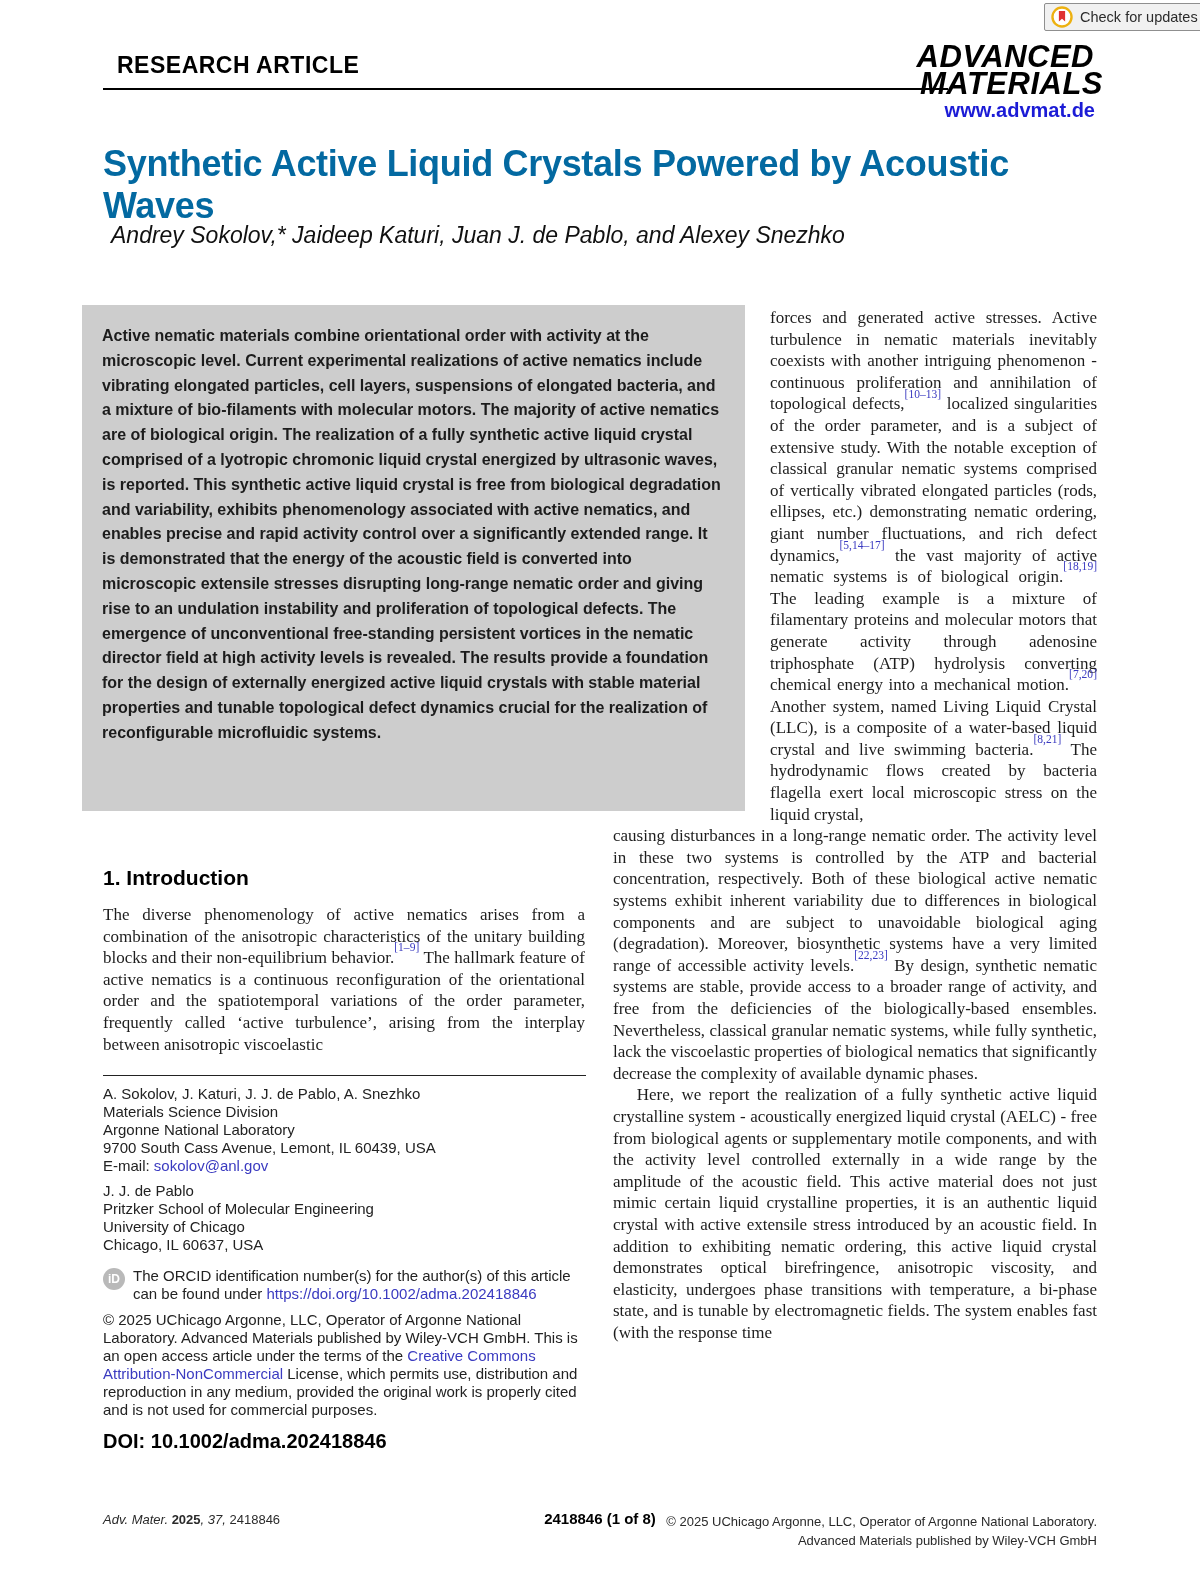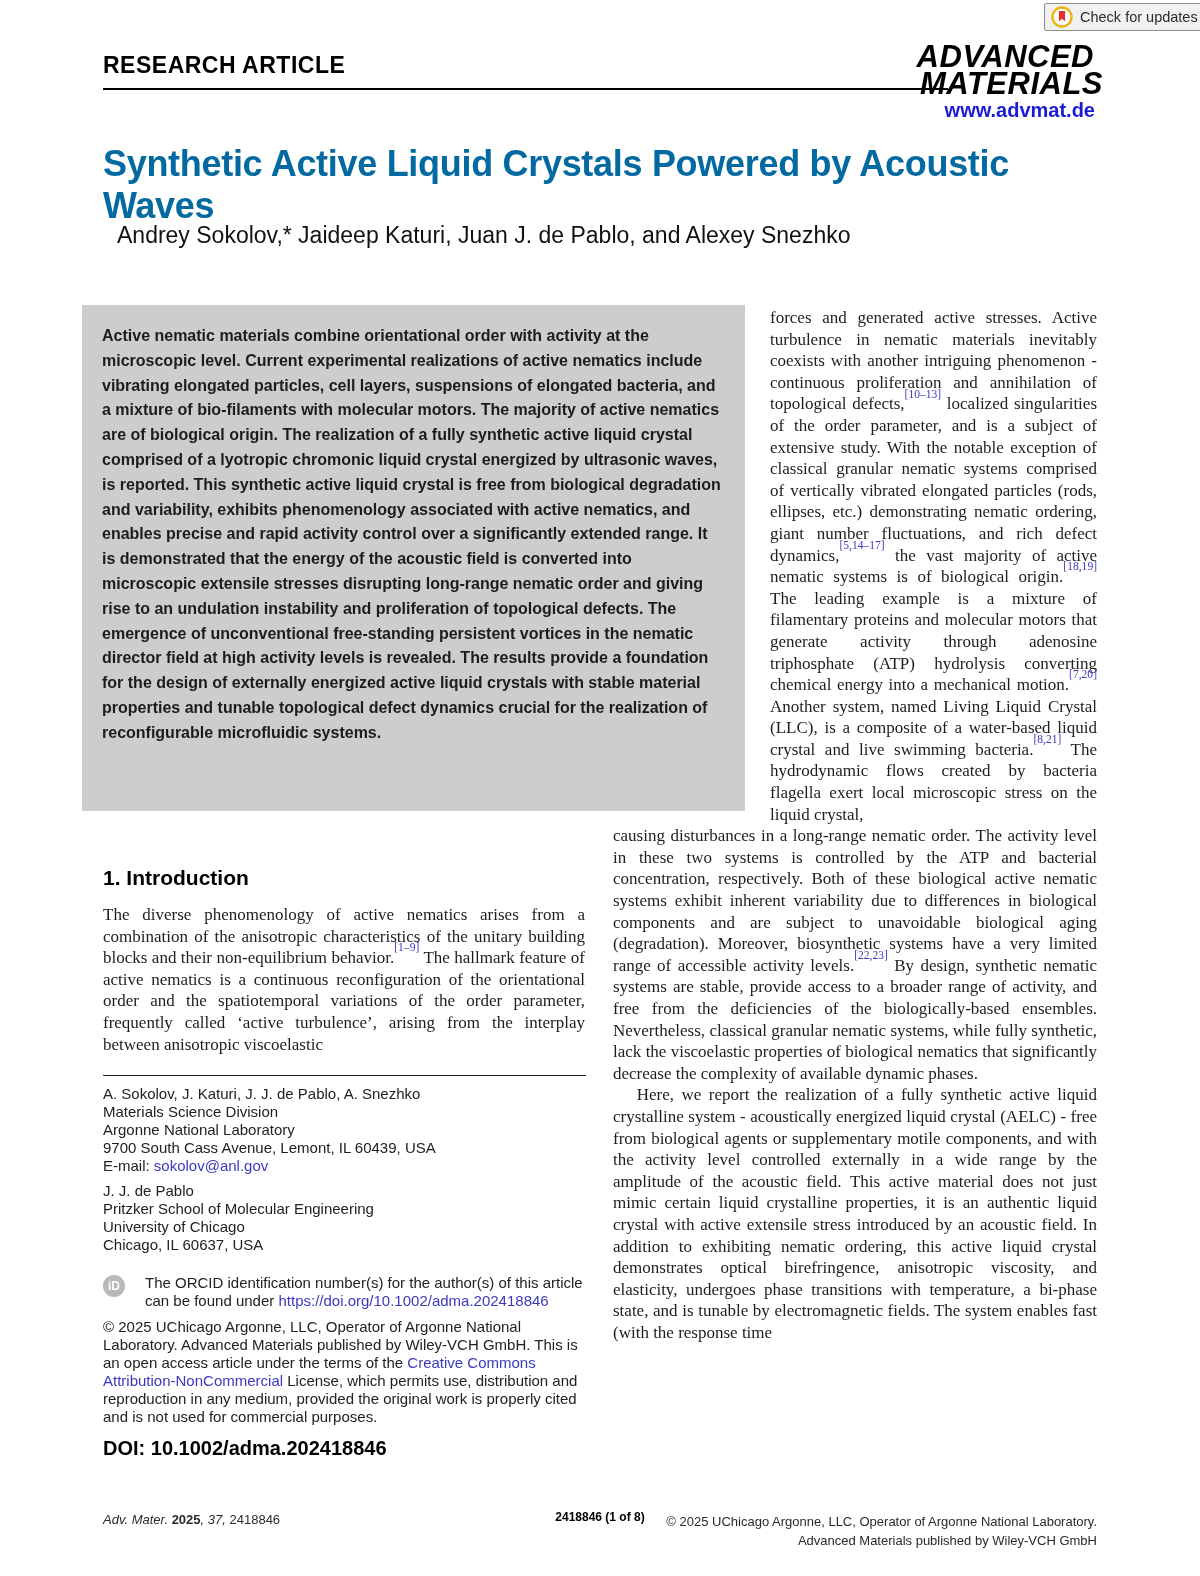--- a/index.html
+++ b/index.html
@@ -10,42 +10,42 @@
   
   .badge{
     position:absolute;top:3px;left:1044px;height:28px;
     display:flex;align-items:center;gap:7px;padding:0 10px 0 6px;
     background:#f1f1f1;border:1px solid #8f8f8f;border-radius:2px;box-sizing:border-box;
   }
   .badge .badge-label{font-size:14.5px;color:#2b2b2b;white-space:nowrap;}
   .badge svg{display:block;}
   
   .article-type{
-    position:absolute;left:103px;top:52px;font-size:23px;font-weight:bold;
+    position:absolute;left:117px;top:52px;font-size:23px;font-weight:bold;
     letter-spacing:0.5px;color:#000;
   }
   .header-rule{position:absolute;left:103px;top:88px;width:845px;height:2px;background:#000;}
   .journal-logo{
     position:absolute;top:44px;right:97px;text-align:right;line-height:0.86;
     font-style:italic;font-weight:bold;color:#000;
   }
   .journal-logo .l1{font-size:31px;letter-spacing:0.5px;margin-right:9px;}
   .journal-logo .l2{font-size:31px;letter-spacing:0.5px;}
   .journal-website{
     position:absolute;top:99px;right:105px;font-size:20px;font-weight:bold;
     color:var(--website-blue,#1b1bd6);text-decoration:none;
   }
   
   .page-title{
     position:absolute;left:103px;top:143px;width:1000px;
     font-size:36px;font-weight:bold;letter-spacing:-0.3px;color:#0369a1;
   }
   .authors-line{
-    position:absolute;left:117px;top:222px;width:1000px;
-    font-size:23px;color:#111;
+    position:absolute;left:111px;top:222px;width:1000px;
+    font-size:23px;font-style:italic;color:#111;
   }
   
   .abstract-panel{
     position:absolute;left:82px;top:305px;width:663px;height:506px;box-sizing:border-box;
     background:var(--abstract-bg,#cdcdcd);padding:19px 20px;overflow:hidden;
   }
   .abstract-text{
     font-size:16px;font-weight:bold;line-height:24.8px;color:#1c1c1c;text-align:left;
   }
   
@@ -60,33 +60,33 @@
   .intro-heading{font-size:21px;font-weight:bold;color:#000;margin:0 0 14px 0;}
   
   .footnote-block{
     position:absolute;left:103px;top:1075px;width:483px;
     border-top:1.5px solid #222;padding-top:9px;
     font-size:15px;line-height:18px;color:#222;
   }
   .fn-group{margin-bottom:7px;}
   .fn-line{white-space:nowrap;}
   a.link{color:var(--accent-link,#3a3ac0);text-decoration:none;}
-  .orcid-row{display:flex;gap:20px;margin:20px 0 8px 0;}
+  .orcid-row{display:flex;gap:8px;margin:13px 0 8px 0;}
   .orcid-icon{flex:0 0 auto;width:22px;height:22px;border-radius:50%;background:#b9b9b9;
     color:#fff;font-size:12px;font-weight:bold;display:flex;align-items:center;
     justify-content:center;margin-top:1px;}
   .copyright-note{margin-top:4px;}
   .doi-line{margin-top:13px;font-size:20px;font-weight:bold;color:#000;}
   
   .footer{position:absolute;left:0;top:1510px;width:1200px;font-size:13px;color:#2a2a2a;}
   .footer-citation{position:absolute;left:103px;top:2px;white-space:nowrap;}
   .footer-citation .it{font-style:italic;}
   .footer-citation .bd{font-weight:bold;}
   .footer-page-info{position:absolute;left:0;width:1200px;text-align:center;top:0;
-    font-size:12px;font-weight:bold;color:#000;}
+    font-size:15px;font-weight:bold;color:#000;}
   .footer-copyright{position:absolute;right:103px;top:2px;text-align:right;line-height:19px;}
 </style>
 </head>
 <body>
 
 <div class="page">
 
   <div class="badge">
     <span>
       <svg width="22" height="22" viewBox="0 0 24 24">

